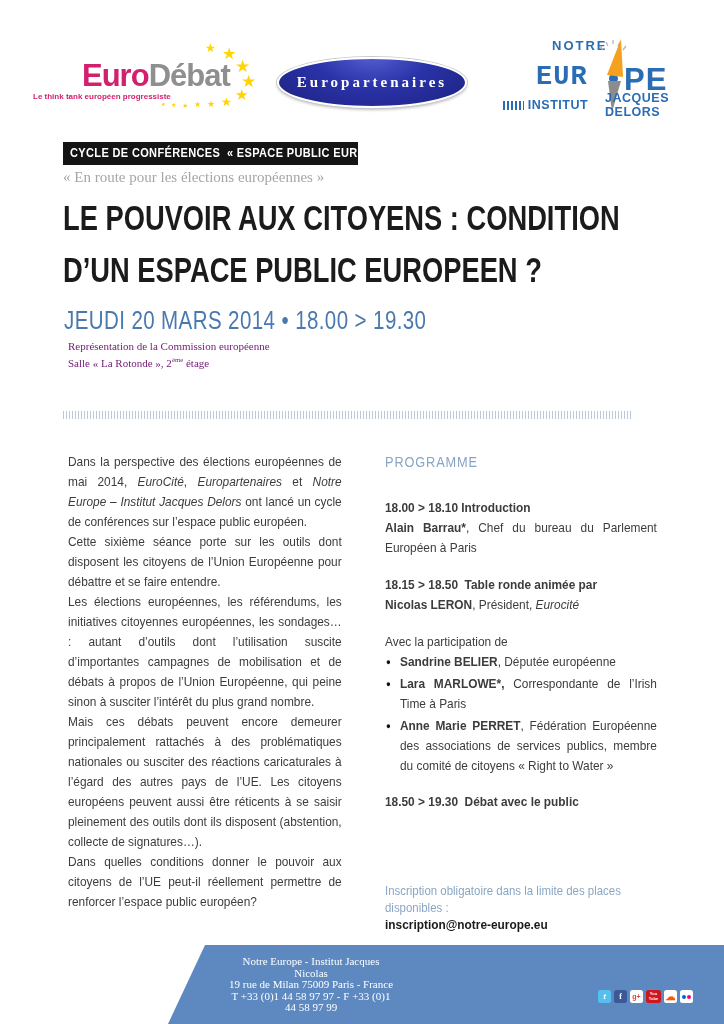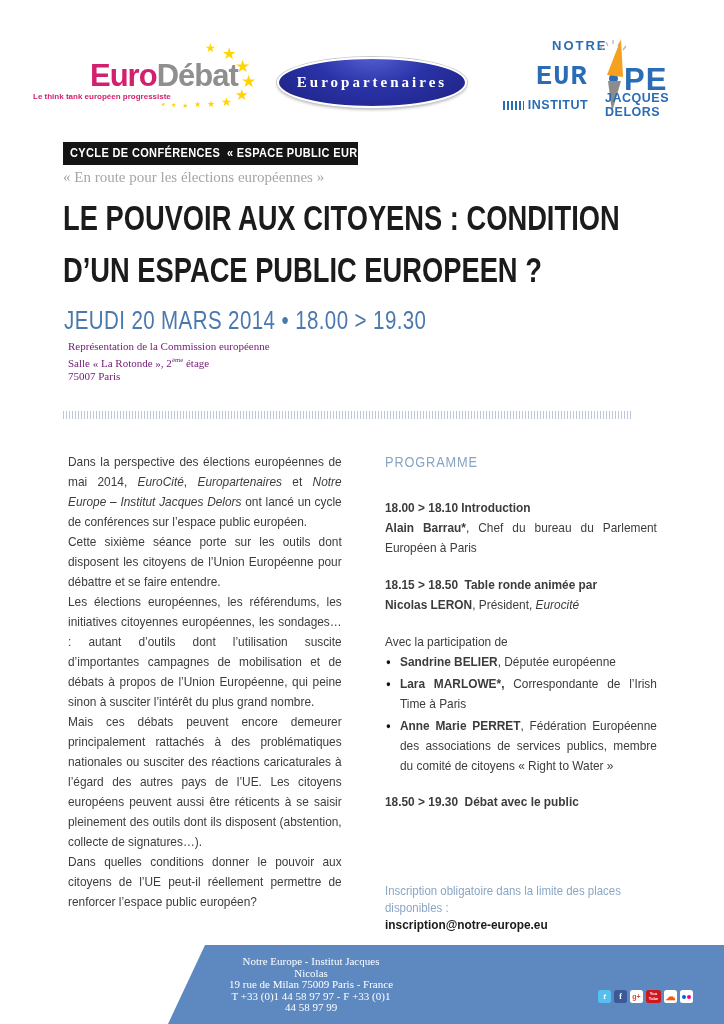--- a/index.html
+++ b/index.html
@@ -3,21 +3,21 @@
 <meta charset="utf-8">
 <style>
   html,body{margin:0;padding:0;background:#e8e8e8;}
   #page{position:relative;width:724px;height:1024px;background:#ffffff;margin:0 auto;overflow:hidden;
         font-family:"Liberation Sans",sans-serif;}
   .abs{position:absolute;}
 
   
   #eurocite{left:15px;top:40px;width:245px;height:78px;}
   .ec-word{position:absolute;left:67px;top:18px;font-size:31px;font-weight:700;letter-spacing:-1px;}
-  .ec-euro{color:#d21f6e;margin-left:8px;}
+  .ec-euro{color:#d21f6e;}
   .ec-cite{color:#8f8f8f;}
   .ec-tag{position:absolute;left:18px;top:52px;font-size:8px;font-weight:700;color:#d21f6e;letter-spacing:0;}
   .star{position:absolute;color:#ffd400;line-height:1;}
 
   #europartenaires{left:277px;top:57px;width:186px;height:47px;border-radius:50%;
      background:radial-gradient(ellipse at 50% -10%, #5560cf 0%, #2a32a8 45%, #1d2280 100%);
      border:2px solid #fff;box-shadow:0 0 0 1px #c9c9c9, 0 2px 3px rgba(0,0,0,.25);
      display:flex;align-items:center;justify-content:center;}
   #europartenaires .ep-label{color:#fff;font-family:"Liberation Serif",serif;font-size:15px;letter-spacing:3px;font-weight:700;}
 
@@ -140,21 +140,20 @@
   <div class="abs" id="title">
     <div>LE POUVOIR AUX CITOYENS : CONDITION</div>
     <div>D’UN ESPACE PUBLIC EUROPEEN ?</div>
   </div>
 
   <div class="abs" id="date-line">JEUDI 20 MARS 2014 • 18.00 &gt; 19.30</div>
 
   <div class="abs" id="venue">
     <div>Représentation de la Commission européenne</div>
     <div><span>Salle « La Rotonde », 2</span><sup style="font-size: 0.62em; text-align: center;">ème</sup><span> étage</span></div>
-    <div>75007 Paris</div>
   </div>
 
   <div class="abs" id="divider"></div>
 
   <div class="abs cond" id="left-col">
     <p><span>Dans la perspective des élections européennes de mai 2014, </span><span style="font-style: italic;">EuroCité</span><span>, </span><span style="font-style: italic;">Europartenaires</span><span> et </span><span style="font-style: italic;">Notre Europe – Institut Jacques Delors</span><span> ont lancé un cycle de conférences sur l’espace public européen.</span></p>
     <p><span>Cette sixième séance porte sur les outils dont disposent les citoyens de l’Union Européenne pour débattre et se faire entendre.</span></p>
     <p><span>Les élections européennes, les référendums, les initiatives citoyennes européennes, les sondages… : autant d’outils dont l’utilisation suscite d’importantes campagnes de mobilisation et de débats à propos de l’Union Européenne, qui peine sinon à susciter l’intérêt du plus grand nombre.</span></p>
     <p><span>Mais ces débats peuvent encore demeurer principalement rattachés à des problématiques nationales ou susciter des réactions caricaturales à l’égard des autres pays de l’UE. Les citoyens européens peuvent aussi être réticents à se saisir pleinement des outils dont ils disposent (abstention, collecte de signatures…).</span></p>
     <p><span>Dans quelles conditions donner le pouvoir aux citoyens de l’UE peut-il réellement permettre de renforcer l’espace public européen?</span></p>

